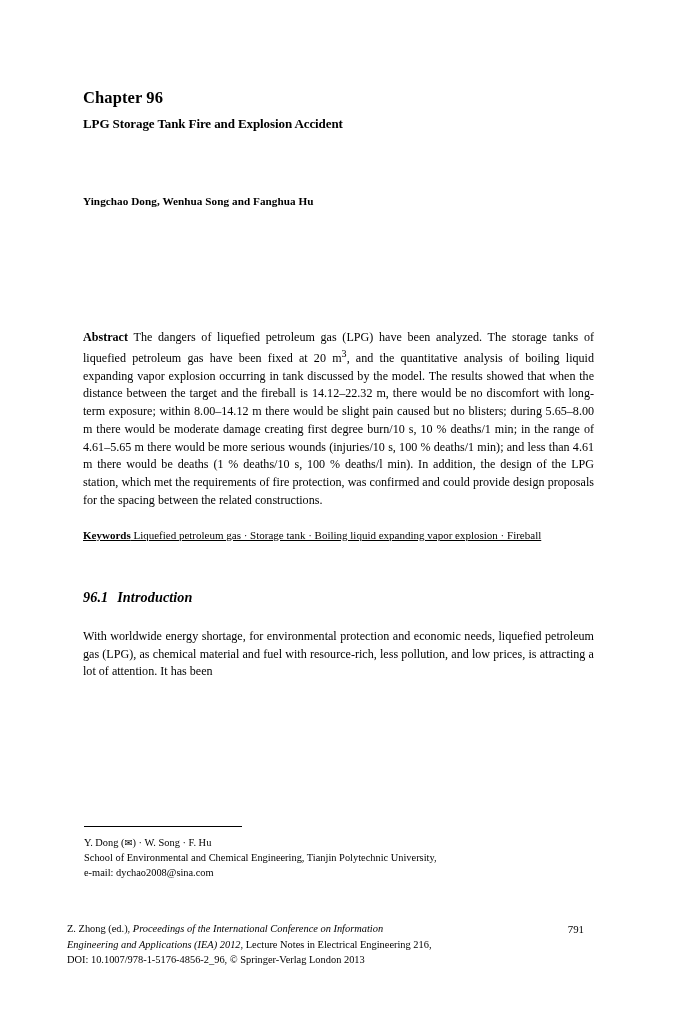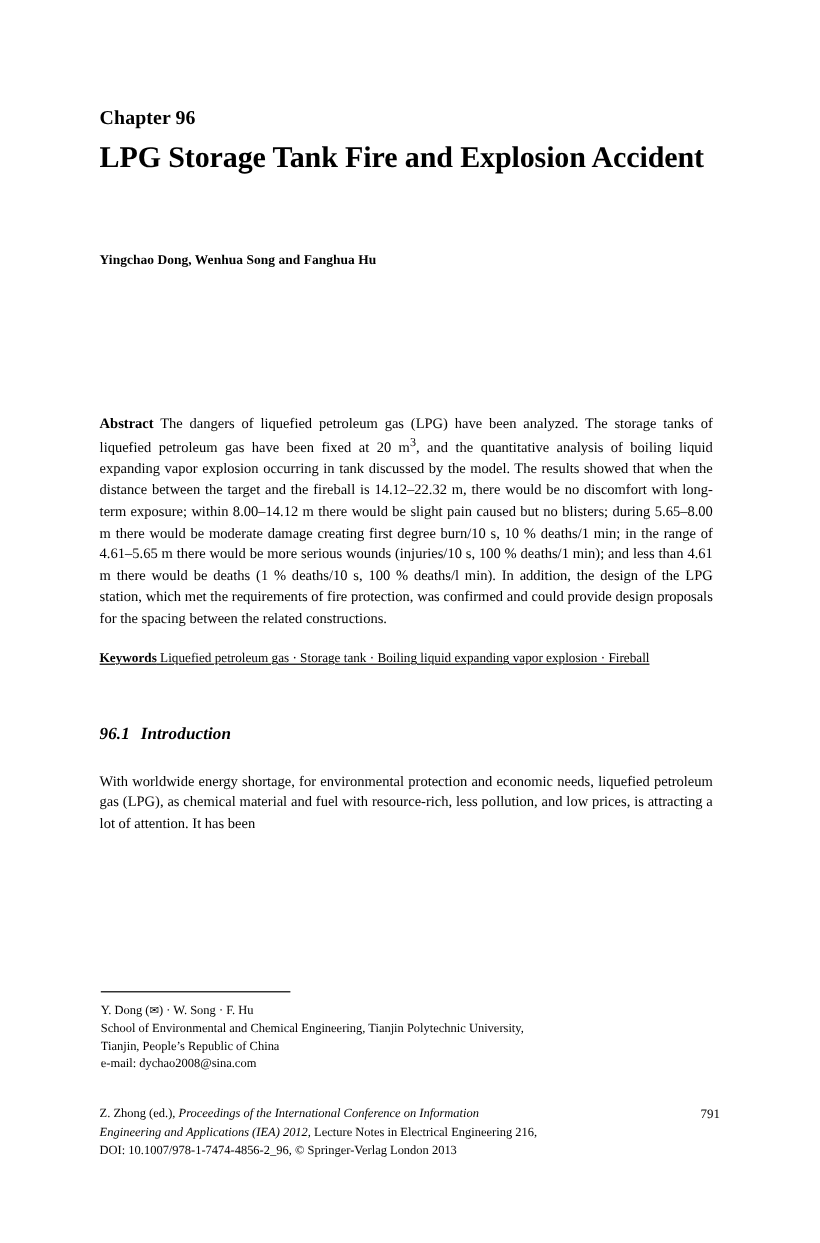--- a/index.html
+++ b/index.html
@@ -22,21 +22,21 @@
     padding: 88px 83px 0 83px;
   }
   .chapter-number {
     font-size: 16.5px;
     font-weight: bold;
     letter-spacing: 0.1px;
     margin: 0 0 7px 0;
     line-height: 1.2;
   }
   .chapter-title {
-    font-size: 25px;
+    font-size: 13px;
     font-weight: bold;
     line-height: 1.32;
     margin: 0;
     letter-spacing: -0.1px;
   }
   .authors {
     font-size: 11.2px;
     font-weight: bold;
     margin: 0;
     padding-top: 63px;
@@ -95,21 +95,21 @@
     font-size: 10.4px;
     line-height: 1.42;
     margin: 0;
   }
   .envelope {
     font-size: 9.5px;
     letter-spacing: 0;
   }
   .colophon {
     position: absolute;
-    left: 83px;
+    left: 67px;
     top: 921px;
     width: 517px;
     font-size: 10.4px;
     line-height: 1.5;
   }
   .colophon .row {
     position: relative;
   }
   .colophon em {
     font-style: italic;
@@ -145,28 +145,27 @@
   <div class="section-heading">
     <span class="sec-num">96.1</span><span>Introduction</span>
   </div>
 
   <p class="body-para">With worldwide energy shortage, for environmental protection and economic needs, liquefied petroleum gas (LPG), as chemical material and fuel with resource-rich, less pollution, and low prices, is attracting a lot of attention. It has been</p>
 
   <div class="footnote">
     <div class="footnote-rule"></div>
     <p class="footnote-line"><span>Y. Dong (</span><span class="envelope">✉</span><span>) · W. Song · F. Hu</span></p>
     <p class="footnote-line">School of Environmental and Chemical Engineering, Tianjin Polytechnic University,</p>
-    <p class="footnote-line">Tianjin, People’s Republic of China</p>
     <p class="footnote-line">e-mail: dychao2008@sina.com</p>
   </div>
 
   <div class="colophon">
     <div class="row">
       <span>Z. Zhong (ed.), </span><em>Proceedings of the International Conference on Information</em>
       <span class="page-number">791</span>
     </div>
     <div class="row">
       <em>Engineering and Applications (IEA) 2012</em><span>, Lecture Notes in Electrical Engineering 216,</span>
     </div>
-    <div class="row">DOI: 10.1007/978-1-7474-4856-2_96, © Springer-Verlag London 2013</div>
+    <div class="row">DOI: 10.1007/978-1-5176-4856-2_96, © Springer-Verlag London 2013</div>
   </div>
 
 </div>
 
 </body></html>

